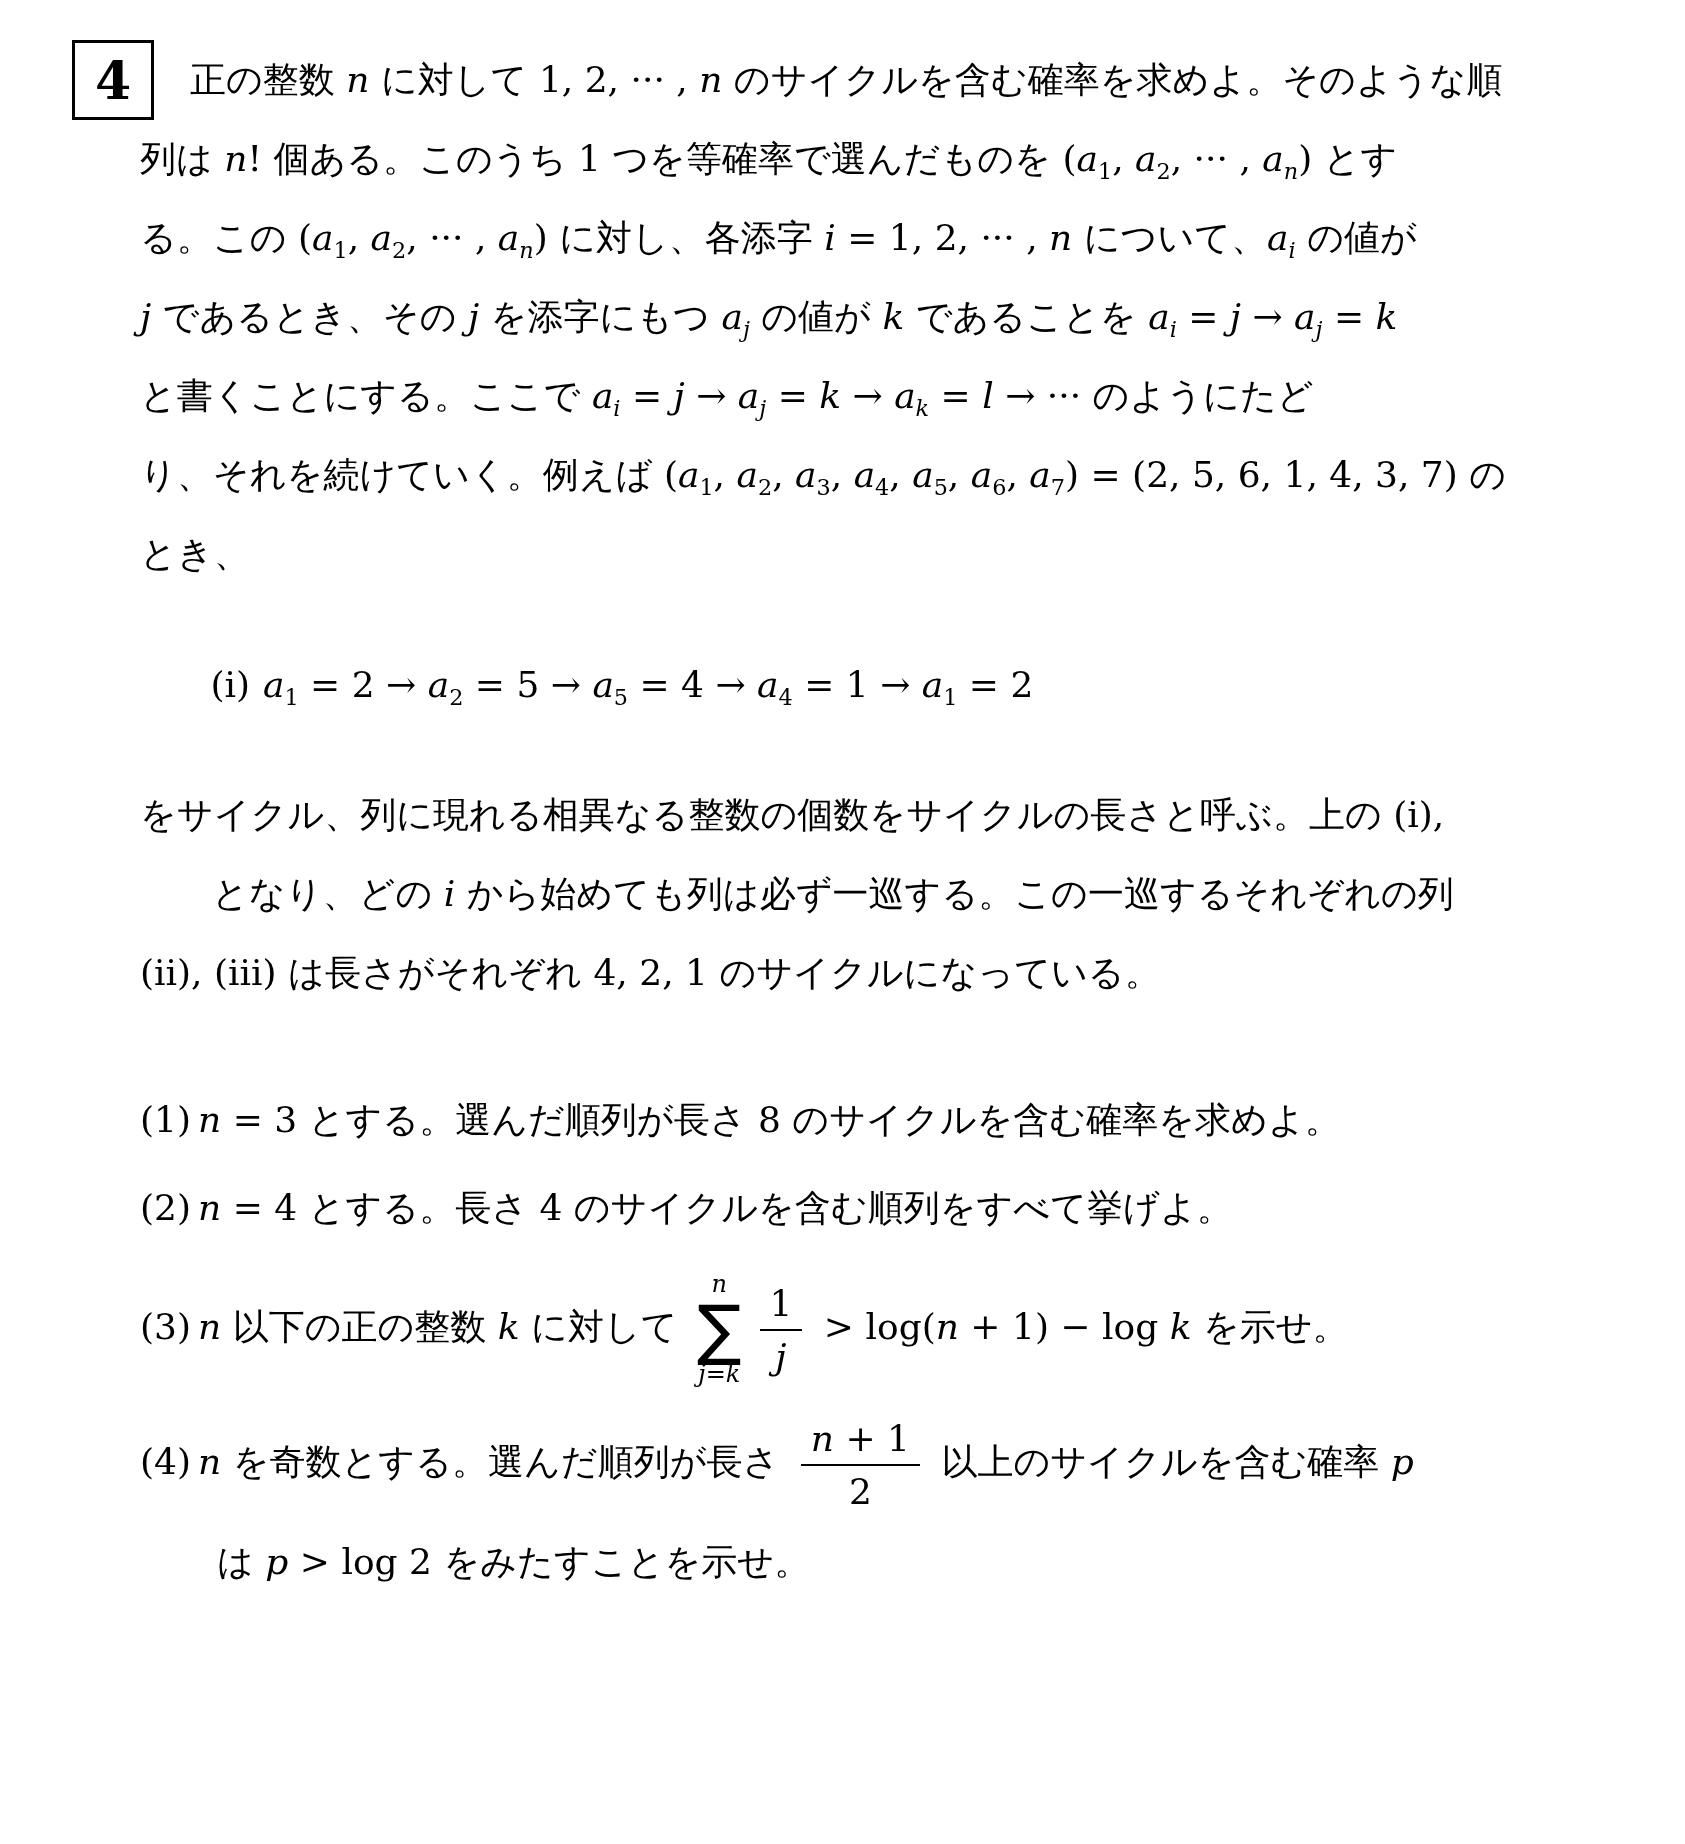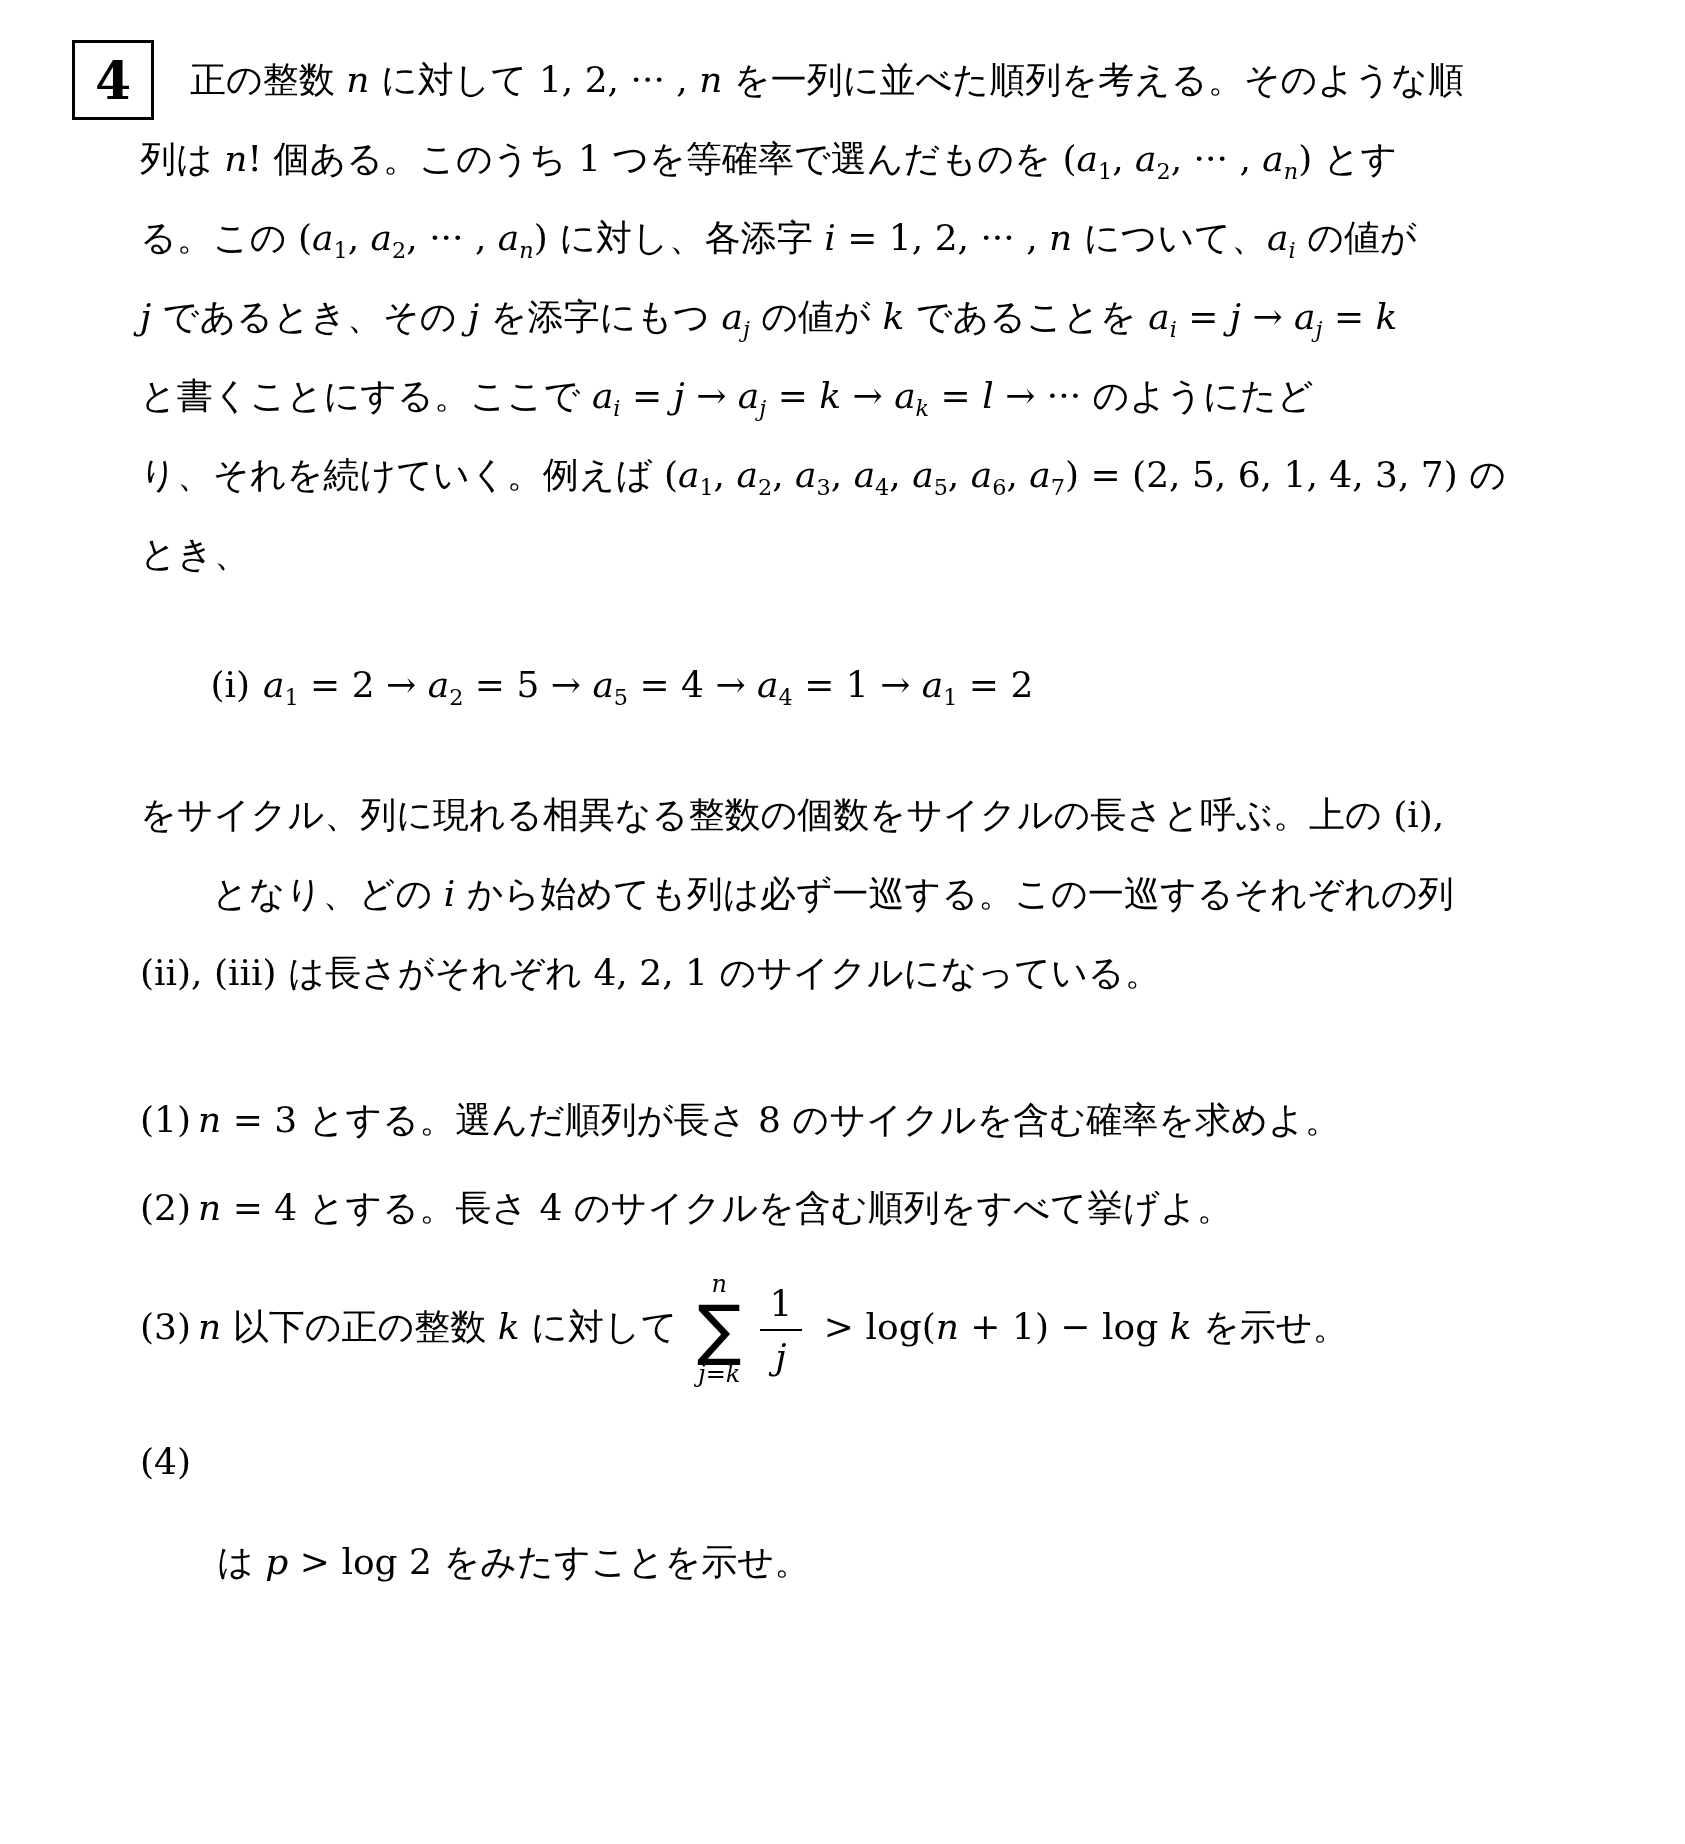--- a/index.html
+++ b/index.html
@@ -47,21 +47,21 @@
 </head>
 <body>
 
 <div class="page">
 
   <div class="qnum-box">
     <span>4</span>
   </div>
 
   <div class="p1">
-    <div class="line first"><span>正の整数 </span><span><span class="it">n</span></span><span> に対して </span><span><span>1, 2, ··· , </span><span class="it">n</span></span><span> を一列に並べた順列を考える。そのような順</span></div>
+    <div class="line first"><span>正の整数 </span><span><span class="it">n</span></span><span> に対して </span><span><span>1, 2, ··· , </span><span class="it">n</span></span><span> のサイクルを含む確率を求めよ。そのような順</span></div>
     <div class="line"><span>列は </span><span><span class="it">n</span></span><span>! 個ある。このうち 1 つを等確率で選んだものを </span><span><span>(</span><span class="it">a</span><sub class="ms">1</sub><span>, </span><span class="it">a</span><sub class="ms">2</sub><span>, ··· , </span><span class="it">a</span><sub class="ms it">n</sub><span>)</span></span><span> とす</span></div>
     <div class="line"><span>る。この </span><span><span>(</span><span class="it">a</span><sub class="ms">1</sub><span>, </span><span class="it">a</span><sub class="ms">2</sub><span>, ··· , </span><span class="it">a</span><sub class="ms it">n</sub><span>)</span></span><span> に対し、各添字 </span><span><span class="it">i</span><span> = 1, 2, ··· , </span><span class="it">n</span></span><span> について、</span><span><span class="it">a</span><sub class="ms it">i</sub></span><span> の値が</span></div>
     <div class="line"><span><span class="it">j</span></span><span> であるとき、その </span><span><span class="it">j</span></span><span> を添字にもつ </span><span><span class="it">a</span><sub class="ms it">j</sub></span><span> の値が </span><span><span class="it">k</span></span><span> であることを </span><span><span class="it">a</span><sub class="ms it">i</sub><span> = </span><span class="it">j</span><span> → </span><span class="it">a</span><sub class="ms it">j</sub><span> = </span><span class="it">k</span></span></div>
     <div class="line"><span>と書くことにする。ここで </span><span><span class="it">a</span><sub class="ms it">i</sub><span> = </span><span class="it">j</span><span> → </span><span class="it">a</span><sub class="ms it">j</sub><span> = </span><span class="it">k</span><span> → </span><span class="it">a</span><sub class="ms it">k</sub><span> = </span><span class="it">l</span><span> → ···</span></span><span> のようにたど</span></div>
     <div class="line"><span>り、それを続けていく。例えば </span><span><span>(</span><span class="it">a</span><sub class="ms">1</sub><span>, </span><span class="it">a</span><sub class="ms">2</sub><span>, </span><span class="it">a</span><sub class="ms">3</sub><span>, </span><span class="it">a</span><sub class="ms">4</sub><span>, </span><span class="it">a</span><sub class="ms">5</sub><span>, </span><span class="it">a</span><sub class="ms">6</sub><span>, </span><span class="it">a</span><sub class="ms">7</sub><span>) = (2, 5, 6, 1, 4, 3, 7)</span></span><span> の</span></div>
     <div class="line"><span>とき、</span></div>
   </div>
 
   <div class="items">
     <div class="item">
@@ -84,17 +84,18 @@
     <div class="q h88">
       <span class="qlabel">(2)</span>
       <span><span><span class="it">n</span><span> = 4</span></span><span> とする。長さ 4 のサイクルを含む順列をすべて挙げよ。</span></span>
     </div>
     <div class="q h150">
       <span class="qlabel">(3)</span>
       <span><span><span class="it">n</span></span><span> 以下の正の整数 </span><span><span class="it">k</span></span><span> に対して </span><span class="bigop"><span class="bo-top"><span class="it">n</span></span><span class="bo-sym">∑</span><span class="bo-bot"><span class="it">j</span><span>=</span><span class="it">k</span></span></span><span class="frac"><span class="num"><span>1</span></span><span class="den"><span class="it">j</span></span></span><span><span> &gt; log(</span><span class="it">n</span><span> + 1) − log </span><span class="it">k</span></span><span> を示せ。</span></span>
     </div>
     <div class="q h120">
       <span class="qlabel">(4)</span>
+      <span><span><span class="it">n</span></span><span> を奇数とする。選んだ順列が長さ </span><span class="frac"><span class="num"><span class="it">n</span><span> + 1</span></span><span class="den"><span>2</span></span></span><span> 以上のサイクルを含む確率 </span><span><span class="it">p</span></span></span>
     </div>
     <div class="qcont-line"><span>は </span><span><span class="it">p</span><span> &gt; log 2</span></span><span> をみたすことを示せ。</span></div>
   </div>
 
 </div>
 
 </body></html>

